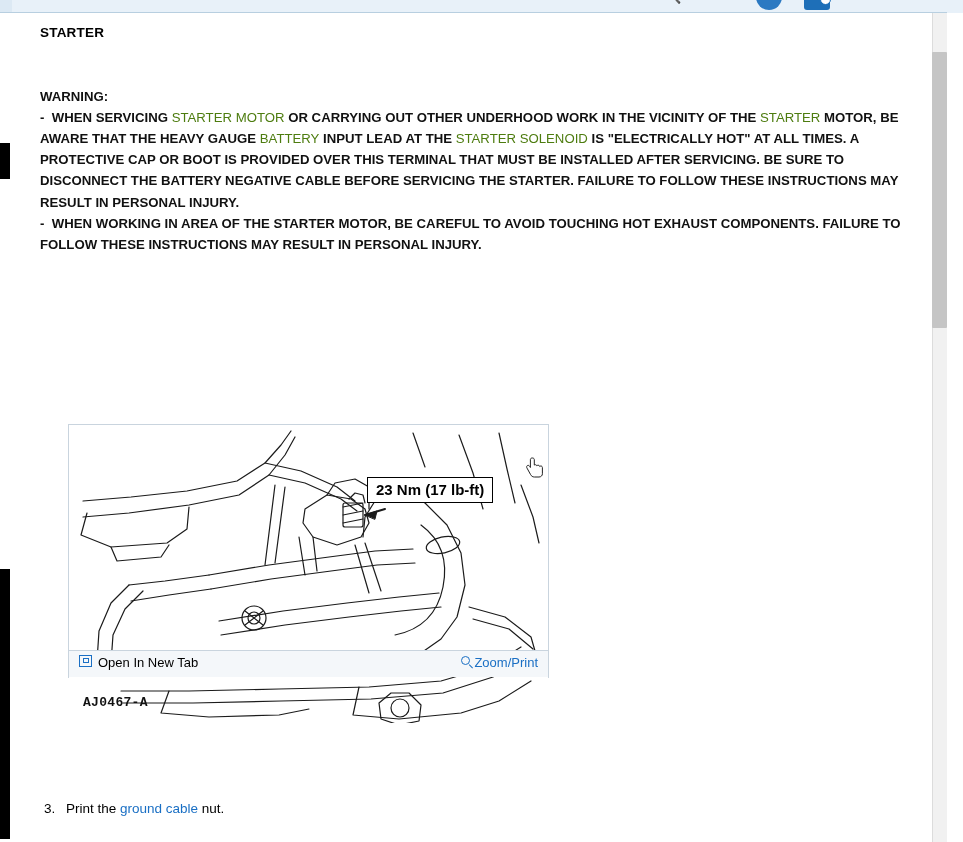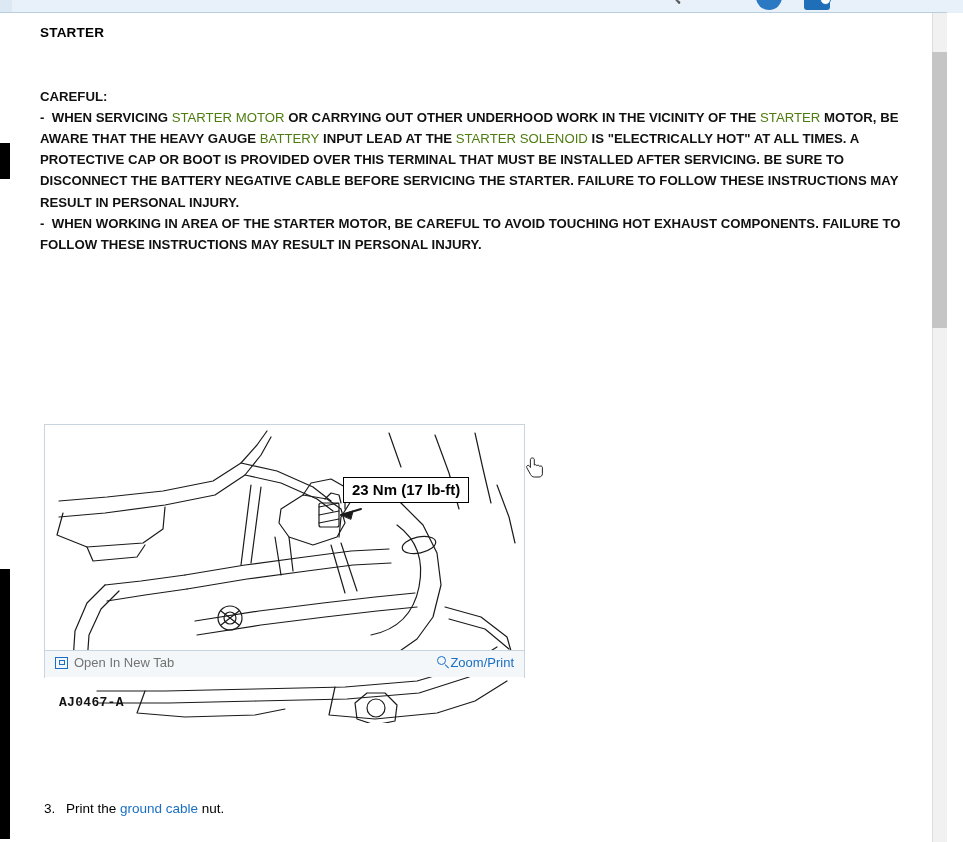--- a/index.html
+++ b/index.html
@@ -138,21 +138,21 @@
   ol.steps {
     margin: 0;
     padding-left: 26px;
     font-size: 13.5px;
     line-height: 1.55;
   }
   ol.steps li { margin: 0; }
   
   #figure {
     position: absolute;
-    left: 32px;
+    left: 56px;
     top: 411px;
     width: 481px;
     height: 254px;
     border: 1px solid #c9d4de;
     background: #ffffff;
     box-sizing: border-box;
   }
   #figure-img-area {
     position: absolute;
     left: 0; top: 0;
@@ -175,24 +175,23 @@
     left: 0; bottom: 0;
     width: 479px; height: 27px;
     background: #f4f7fa;
     border-top: 1px solid #c9d4de;
     box-sizing: border-box;
   }
   #open-new-tab {
     position: absolute;
     left: 10px; top: 4px;
     font-size: 13px;
-    color: #737373;
+    color: #000000;
     cursor: pointer;
     display: flex;
-    align-items: center;
     gap: 6px;
   }
   #zoom-print {
     position: absolute;
     right: 10px; top: 4px;
     font-size: 13px;
     color: #1a6fc4;
     cursor: pointer;
     display: flex;
     align-items: center;
@@ -324,21 +323,21 @@
     <div id="left-edge-black-1"></div>
     <div id="left-edge-black-2"></div>
   </div>
 
   <div id="doc">
     <div id="doc-content">
 
       <div class="section-title">STARTER</div>
 
       <div class="warning-block">
-        <span>CAREFUL</span><span>:</span><br>
+        <span>WARNING</span><span>:</span><br>
         <span class="bullet-line">
           <span class="dash">-</span>&nbsp;
           <span>WHEN SERVICING </span><span class="lnk">STARTER MOTOR</span><span> OR CARRYING OUT OTHER UNDERHOOD WORK IN THE VICINITY OF THE </span><span class="lnk">STARTER</span><span> MOTOR, BE AWARE THAT THE HEAVY GAUGE </span><span class="lnk">BATTERY</span><span> INPUT LEAD AT THE </span><span class="lnk">STARTER SOLENOID</span><span> IS "ELECTRICALLY HOT" AT ALL TIMES. A PROTECTIVE CAP OR BOOT IS PROVIDED OVER THIS TERMINAL THAT MUST BE INSTALLED AFTER SERVICING. BE SURE TO DISCONNECT THE BATTERY NEGATIVE CABLE BEFORE SERVICING THE STARTER. FAILURE TO FOLLOW THESE INSTRUCTIONS MAY RESULT IN PERSONAL INJURY.</span>
         </span>
         <span class="bullet-line">
           <span class="dash">-</span>&nbsp;
           <span>WHEN WORKING IN AREA OF THE STARTER MOTOR, BE CAREFUL TO AVOID TOUCHING HOT EXHAUST COMPONENTS. FAILURE TO FOLLOW THESE INSTRUCTIONS MAY RESULT IN PERSONAL INJURY.</span>
         </span>
       </div>
 

